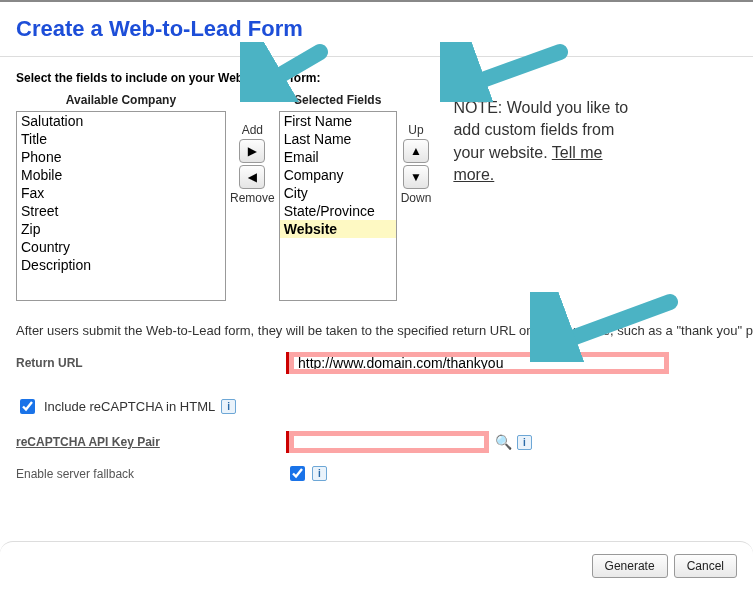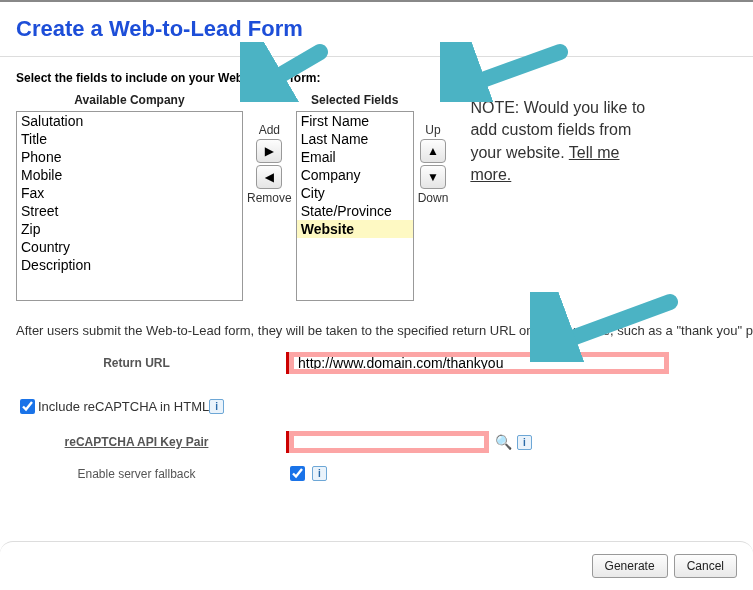--- a/index.html
+++ b/index.html
@@ -39,21 +39,21 @@
       flex-direction: column;
       align-items: center;
     }
     .col-header {
       font-weight: bold;
       font-size: 12px;
       color: #222;
       margin-bottom: 4px;
     }
     .listbox {
-      width: 227px;
+      width: 210px;
       height: 190px;
       border: 1px solid #999;
       background: #fff;
       overflow-y: scroll;
       font-size: 14px;
       color: #000;
     }
     .listbox.narrow { width: 118px; }
     .listbox .opt {
       padding: 1px 4px;
@@ -97,40 +97,41 @@
       margin: 22px 0 14px 0;
       white-space: nowrap;
     }
     .form-row {
       display: flex;
       align-items: center;
       margin-bottom: 10px;
     }
     .form-label {
       width: 270px;
-      text-align: center;
+      text-align: left;
       padding-right: 29px;
       font-size: 12px;
       font-weight: bold;
       color: #555;
     }
     .form-label.underline { text-decoration: underline; }
     .req-bar { width:3px; height:22px; background:#c00; margin-right:0; }
     .tinput {
       border:5px solid #fca5a5;
       height:22px;
       padding:2px 4px;
       font-size:14px;
       color:#000;
     }
     .tinput.wide { width: 380px; }
     .tinput.med { width: 200px; }
     .chk-row {
       display:flex;
       align-items:center;
+      gap:6px;
       margin: 22px 0 14px 0;
       font-size: 13px;
     }
     .chk-row input[type=checkbox]{ accent-color:#1a73e8; width:15px;height:15px;}
     .info-icon {
       display:inline-flex;
       width:15px;height:15px;
       border:1px solid #6da7d6;
       border-radius:2px;
       background:#eaf3fb;

